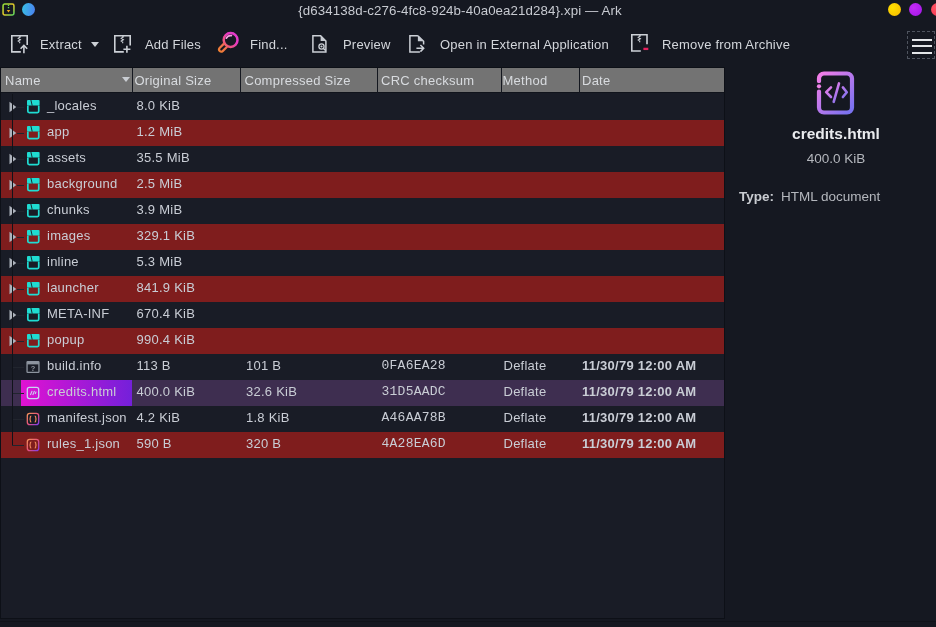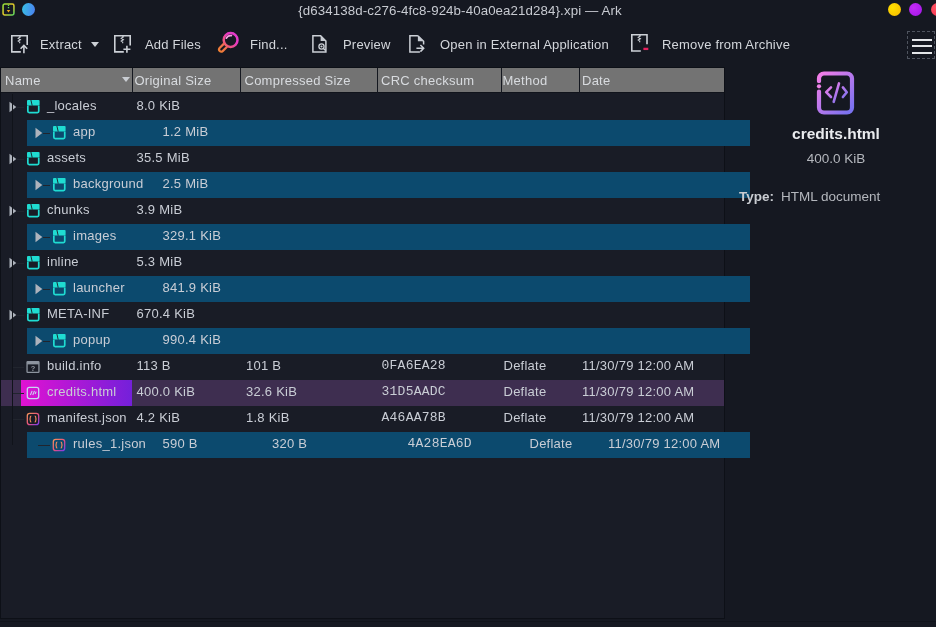--- a/index.html
+++ b/index.html
@@ -14,26 +14,26 @@
 #hamburger { position:absolute; left:907px; top:11px; width:28px; height:28px; border:1px dashed #4e535e; }
 #hamburger .bar { position:absolute; left:4px; width:20px; height:2.4px; background:#e4e6e9; }
 
 #table { position:absolute; left:0; top:67px; width:725px; height:552px; background:#191c26; border:1px solid #0d1017; }
 #thead { position:absolute; left:0; top:0; width:723px; height:25px; background:#737373; border-bottom:1px solid #11141c; }
 #thead span { position:absolute; top:5px; font-size:13px; letter-spacing:0.25px; color:#d8dbdf; }
 .hsep { position:absolute; top:0; width:1px; height:25px; background:#14171f; }
 #sortarrow { position:absolute; left:120.5px; top:9px; width:0; height:0; border-left:4.5px solid transparent; border-right:4.5px solid transparent; border-top:5.5px solid #c9cdd3; }
 #rows { position:absolute; left:0; top:26px; width:723px; }
 .row { position:relative; width:723px; height:26px; background:#191c26;text-align:center; }
-.row.alt { background:#0c4a6e;margin-left:26px; }
+.row.alt { background:#7f1d1d; }
 .row.sel { background:#3e2e50; }
 .selcell { position:absolute; left:20px; top:0; width:111px; height:26px; background:linear-gradient(90deg,#e112d2,#7420da); }
 .row span { position:absolute; top:4px; font-size:13px; letter-spacing:0.25px; color:#c9cdd5; white-space:pre; }
 .nm { left:46px; }
-.c1 { left:135.5px; } .c2 { left:245px; } .c3 { left:380.5px;font-family:Liberation Mono, monospace; } .c4 { left:502.5px; } .c5 { left:581px; }
+.c1 { left:135.5px; } .c2 { left:245px; } .c3 { left:380.5px;font-family:Liberation Mono, monospace; } .c4 { left:502.5px; } .c5 { left:581px;font-weight:bold; }
 .expander { position:absolute; left:8px; top:7px; }
 .ficon { position:absolute; left:26px; top:6px; }
 .ficon2 { position:absolute; left:25px; top:6px; }
 .dash { position:absolute; left:16px; top:13px; width:7px; height:1px; background:#21252e; }
 .dash2 { position:absolute; left:11px; top:13px; width:12px; height:1px; background:#21252e; }
 #treeline { position:absolute; left:11px; top:26px; width:1px; height:351px; background:#10131a; }
 
 #panel { position:absolute; left:726px; top:67px; width:210px; height:551px; }
 #bigicon { position:absolute; left:90px; top:4px; }
 #fname { position:absolute; left:0; top:58px; width:220px; text-align:center; font-size:15.5px; font-weight:bold; color:#e9ebee; }

